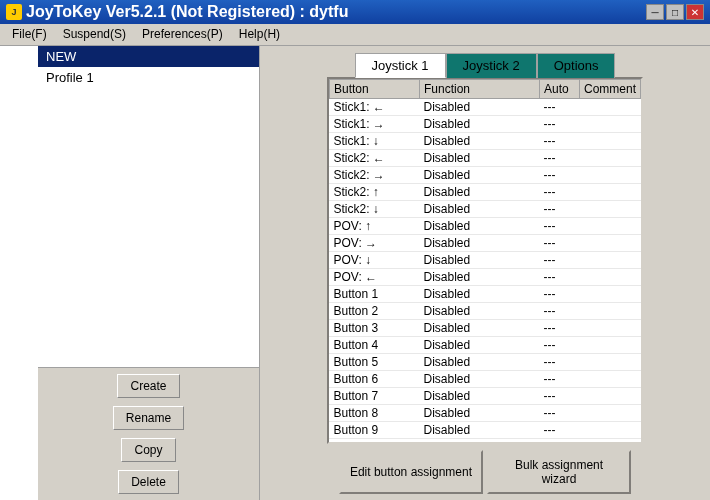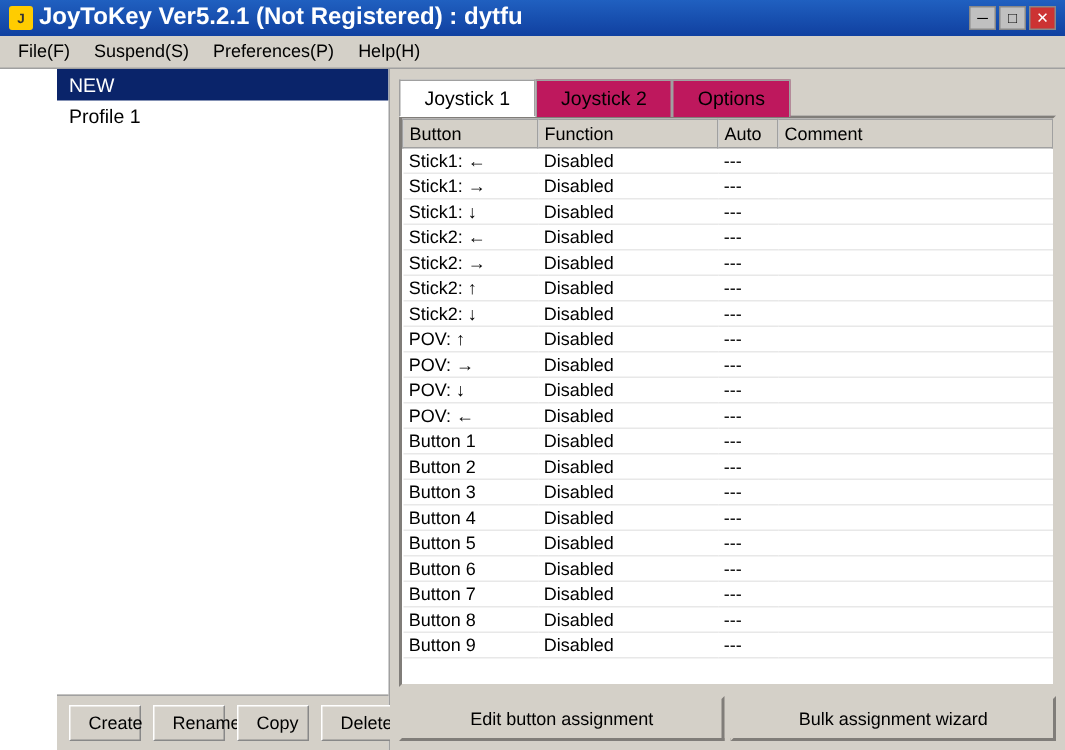--- a/index.html
+++ b/index.html
@@ -114,52 +114,54 @@
     }
 
     
     .bottom-buttons {
       display: flex;
       gap: 8px;
       padding: 6px 8px;
       background: #d4d0c8;
       border-top: 1px solid #a0a0a0;
       align-items: center;
+      flex-direction: column;
     }
     .btn {
       padding: 4px 12px;
       background: #d4d0c8;
       border: 1px solid #888;
       border-top-color: #fff;
       border-left-color: #fff;
       cursor: pointer;
       font-size: 12px;
       min-width: 48px;
       text-align: center;
     }
 
     
     .right-panel {
       flex: 1;
       display: flex;
       flex-direction: column;
       background: #d4d0c8;
       padding: 6px;
+      align-items: center;
     }
 
     
     .tabs {
       display: flex;
       gap: 0;
       margin-bottom: 0;
     }
     .tab {
       padding: 4px 16px;
       border: 1px solid #a0a0a0;
-      background: #be185d;
+      background: #0f766e;
       cursor: pointer;
       font-size: 13px;
       border-bottom: none;
       position: relative;
       bottom: -1px;
       z-index: 1;
     }
     .tab.active {
       background: white;
       border-bottom: 1px solid white;

